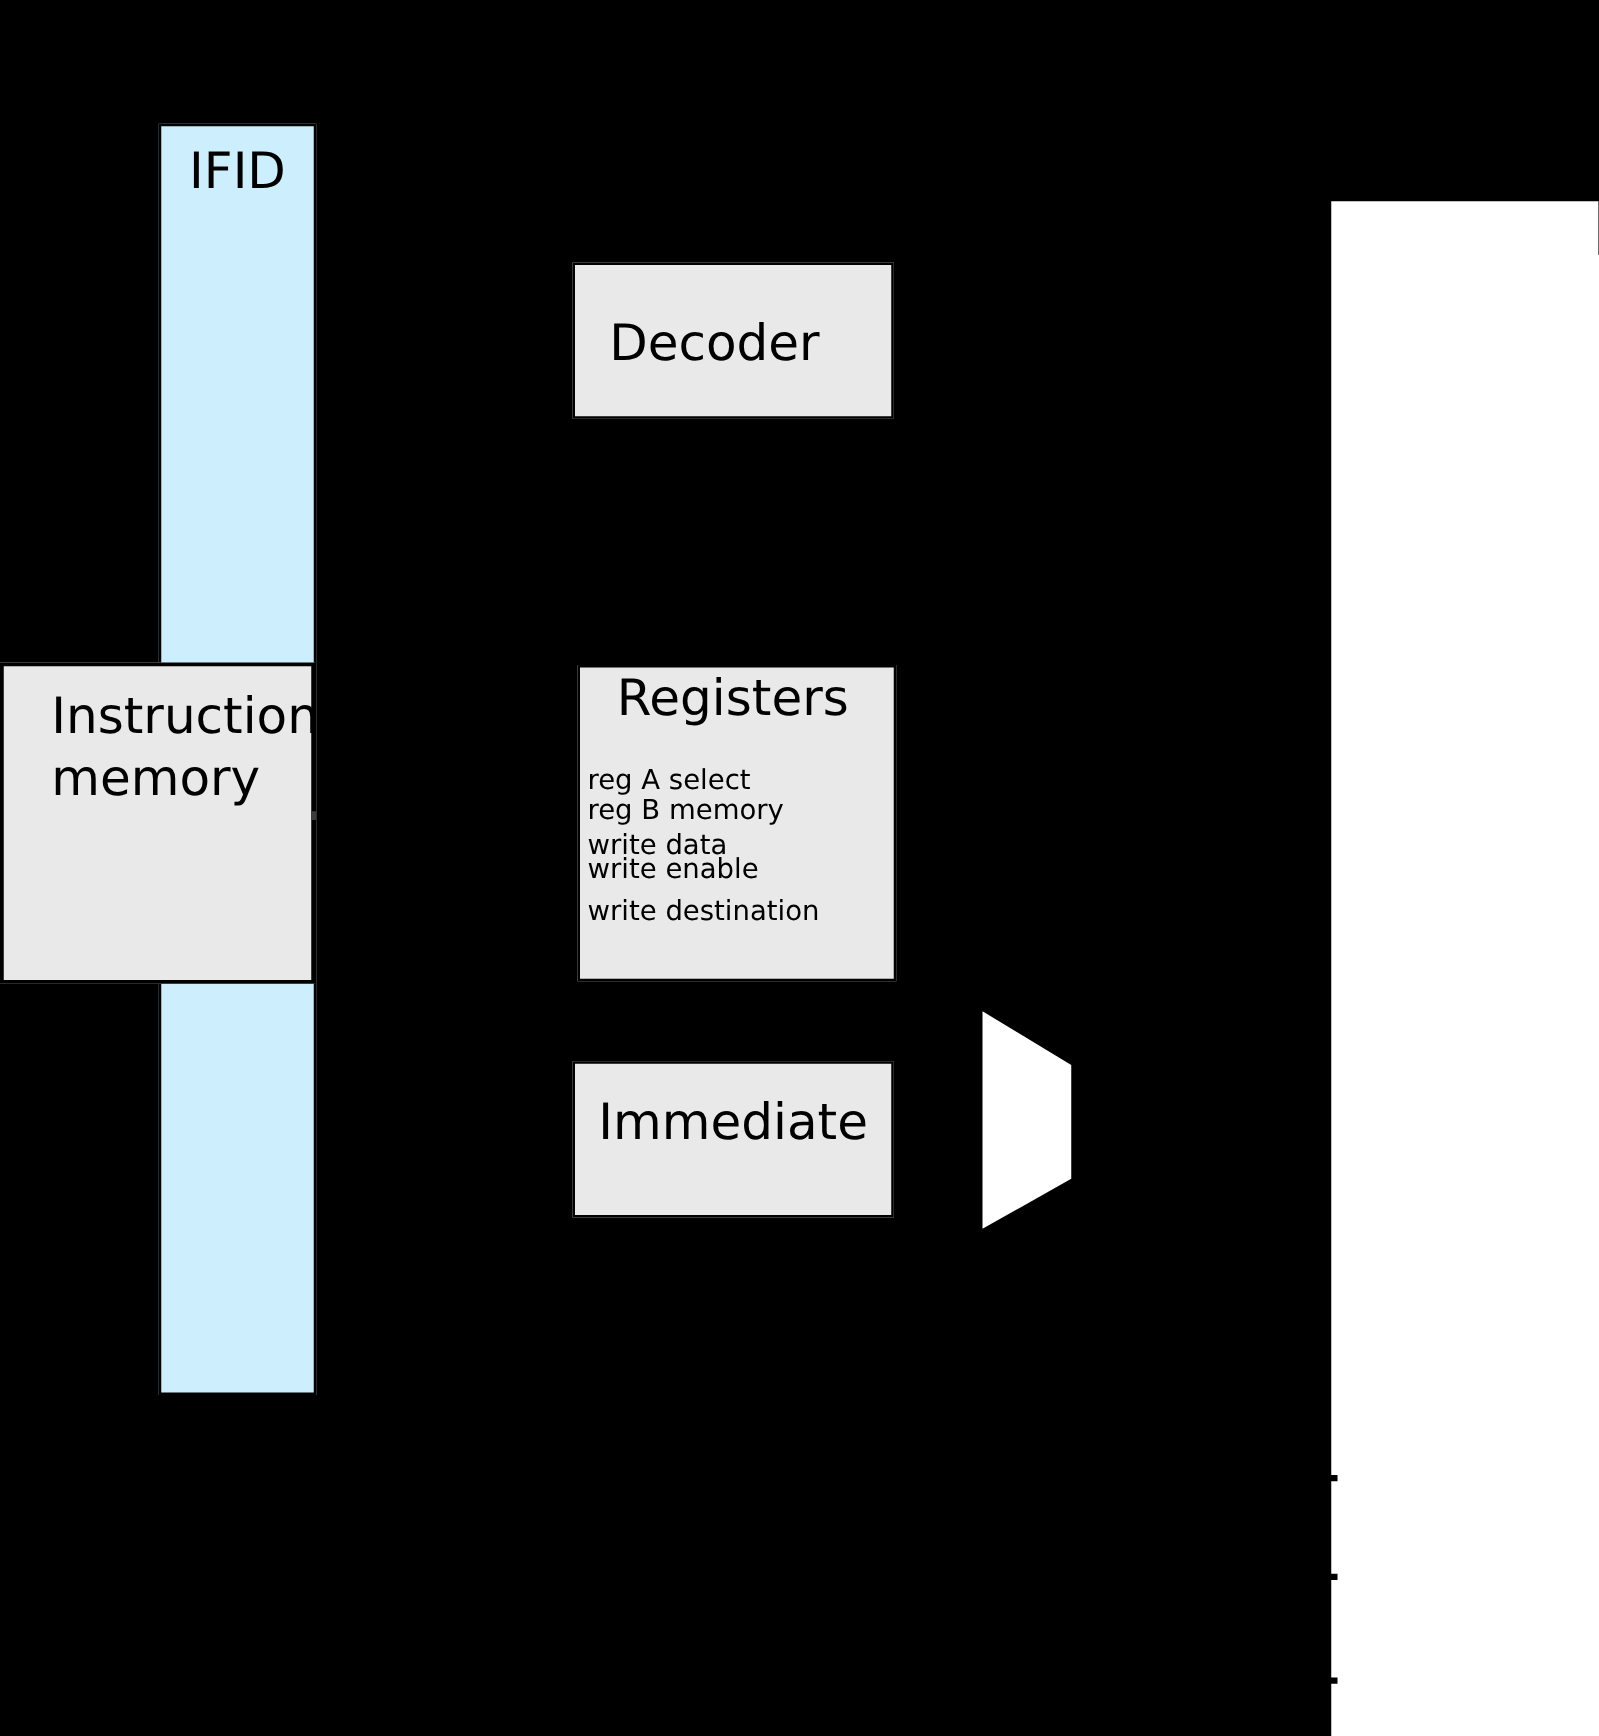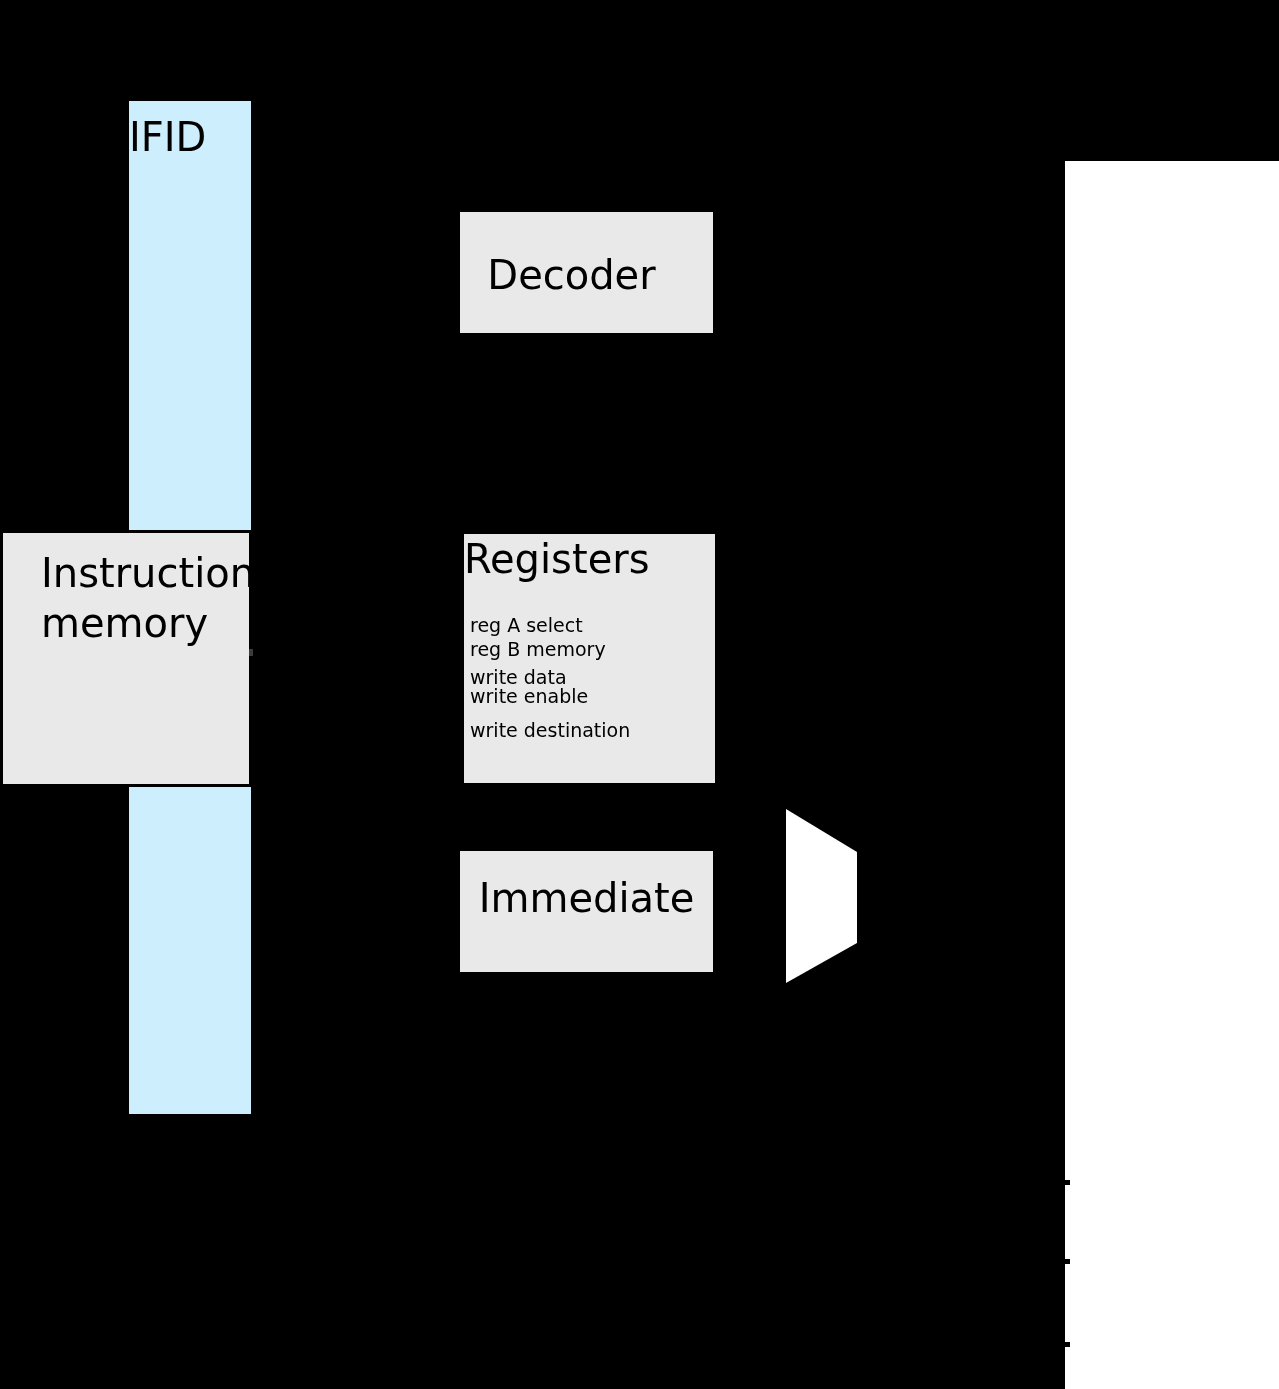--- a/index.html
+++ b/index.html
@@ -30,20 +30,21 @@
     height: 1017px;
     background: var(--pipeline-register-fill, #cdeffd);
     border: 2px solid var(--border, #000);
     box-sizing: border-box;
     z-index: 1;
   }
   .preg.ifid { left: 127px; width: 126px; }
   .preg.idex { left: 914px; width: 125px; }
   .preg-label {
     padding-top: 13px;
+    text-align: center;
     font-size: 40px;
     line-height: 47px;
     color: var(--text, #000);
   }
   .block {
     position: absolute;
     background: var(--block-fill, #e9e9e9);
     border: 2px solid var(--border, #000);
     box-sizing: border-box;
     z-index: 2;
@@ -65,28 +66,28 @@
   .decoder-label {
     text-align: center;
     padding-top: 40px;
     padding-right: 30px;
   }
   .immediate-label {
     text-align: center;
     padding-top: 24px;
   }
   .reg-title {
-    text-align: left;
+    text-align: right;
     padding-top: 2px;
     padding-right: 36px;
   }
   .port {
     position: absolute;
     left: 6px;
-    font-size: 19px;
+    font-size: 22px;
     line-height: 20px;
     white-space: nowrap;
     color: var(--text, #000);
   }
   .port.p1 { top: 81px; }
   .port.p2 { top: 105px; }
   .port.p3 { top: 133px; }
   .port.p4 { top: 152px; }
   .port.p5 { top: 186px; }
   .mux {

